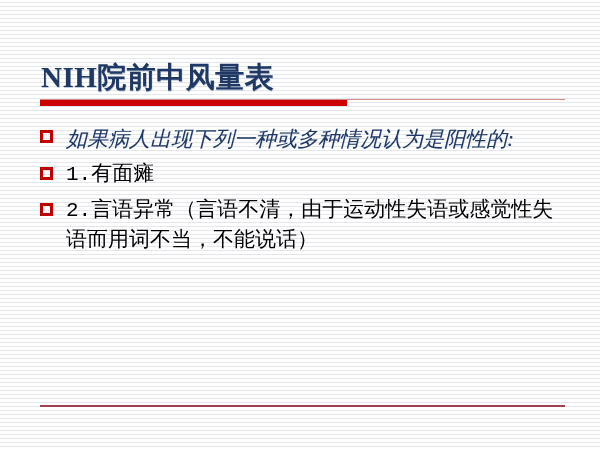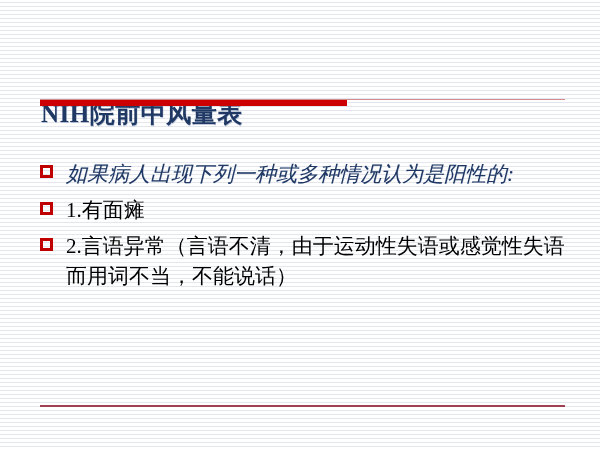--- a/index.html
+++ b/index.html
@@ -28,27 +28,26 @@
     );
     overflow: hidden;
   }
 
   
   #title {
     position: absolute;
     left: 41px;
     top: 58px;
     font-family: "Liberation Serif", "DejaVu Serif", serif;
-    font-size: 25px;
+    font-size: 29px;
     font-weight: bold;
     color: #1f3864;
     letter-spacing: 0.5px;
     white-space: nowrap;
     text-shadow: 0.5px 0.5px 0 rgba(120,140,175,0.45);
-    margin-top: 39px;
   }
 
   
   #title-rule {
     position: absolute;
     left: 40px;
     top: 99px;
     width: 525px;
     height: 7px;
   }
@@ -87,33 +86,32 @@
     left: 0px;
     top: 7px;
     width: 7px;
     height: 7px;
     border: 3px solid #c00000;
     box-sizing: content-box;
     background: transparent;
   }
   .bullet-text {
     display: block;
-    font-family: Liberation Serif, serif;
+    font-family: Liberation Mono, monospace;
     font-size: 21px;
     line-height: 30px;
     color: #000000;
     white-space: normal;
     word-break: break-all;
   }
   .bullet-row.lead .bullet-text {
     color: #1f3864;
     font-style: italic;
     font-family: "Liberation Serif", "DejaVu Serif", serif;
     text-shadow: 0.4px 0.4px 0 rgba(130,150,185,0.4);
-    margin-top: 35px;
   }
   .bullet-row.lead .bullet-marker {
     top: 6px;
   }
 
   
   #footer-rule {
     position: absolute;
     left: 40px;
     top: 405px;

